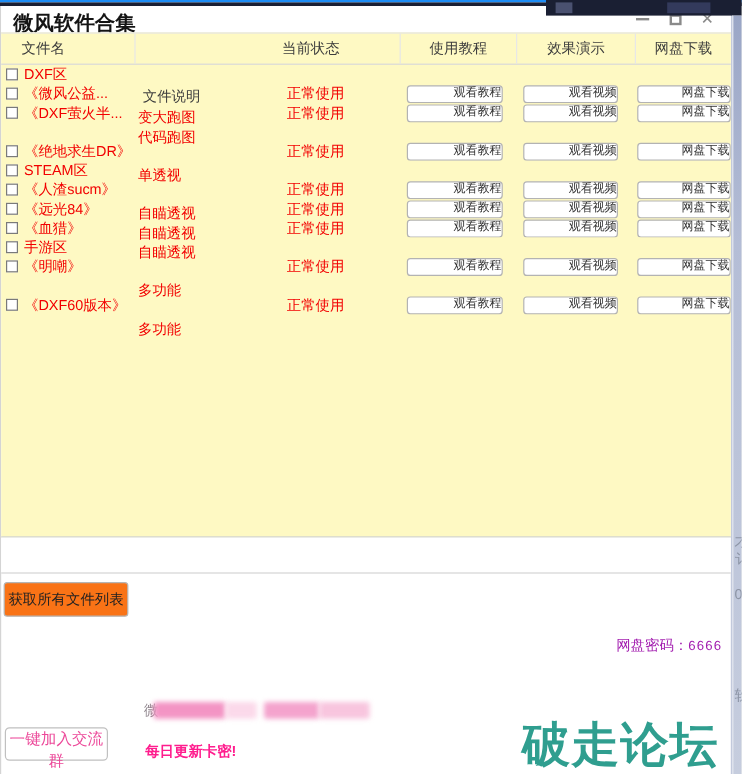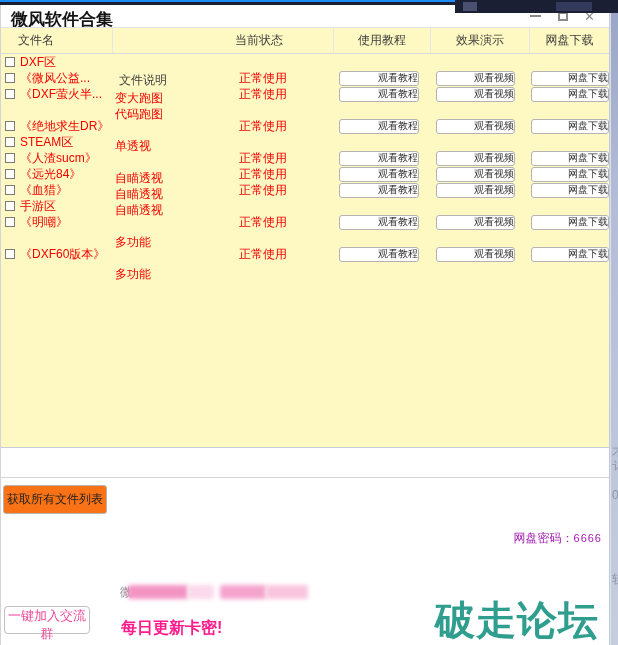--- a/index.html
+++ b/index.html
@@ -67,21 +67,21 @@
   .redacted-char { font-size:12px; color:#8a8088; }
   .blob { display:inline-block; height:14px; border-radius:2px; filter:blur(2px); }
   .blob1 { width:60px; background:#f394c4; margin-left:-4px; }
   .blob2 { width:26px; background:#fbd9ea; }
   .blob3 { width:46px; background:#f4a3cd; margin-left:6px; }
   .blob4 { width:42px; background:#f8c5de; }
 
   .join-btn { position:absolute; left:3px; top:601px; width:86px; height:28px;
     background:#fff; border:1px solid #c0c0c0; border-radius:4px; font-size:13px; color:#ec4899;
     font-family:"Liberation Sans","DejaVu Sans",sans-serif; cursor:pointer; }
-  .daily-text { position:absolute; left:120px; top:613px; font-size:16px; color:#ff1d8e; font-weight:bold; }
+  .daily-text { position:absolute; left:120px; top:613px; font-size:12px; color:#ff1d8e; font-weight:bold; }
 
   .watermark { position:absolute; right:10px; top:588px; font-size:40px; font-weight:bold;
     color:#2f9e8f; letter-spacing:1px; white-space:nowrap; }
 </style>
 </head>
 <body>
 
 <div class="bg-blue-line"></div>
 <div class="bg-dark-strip"></div>
 <div class="bg-dark-corner">

